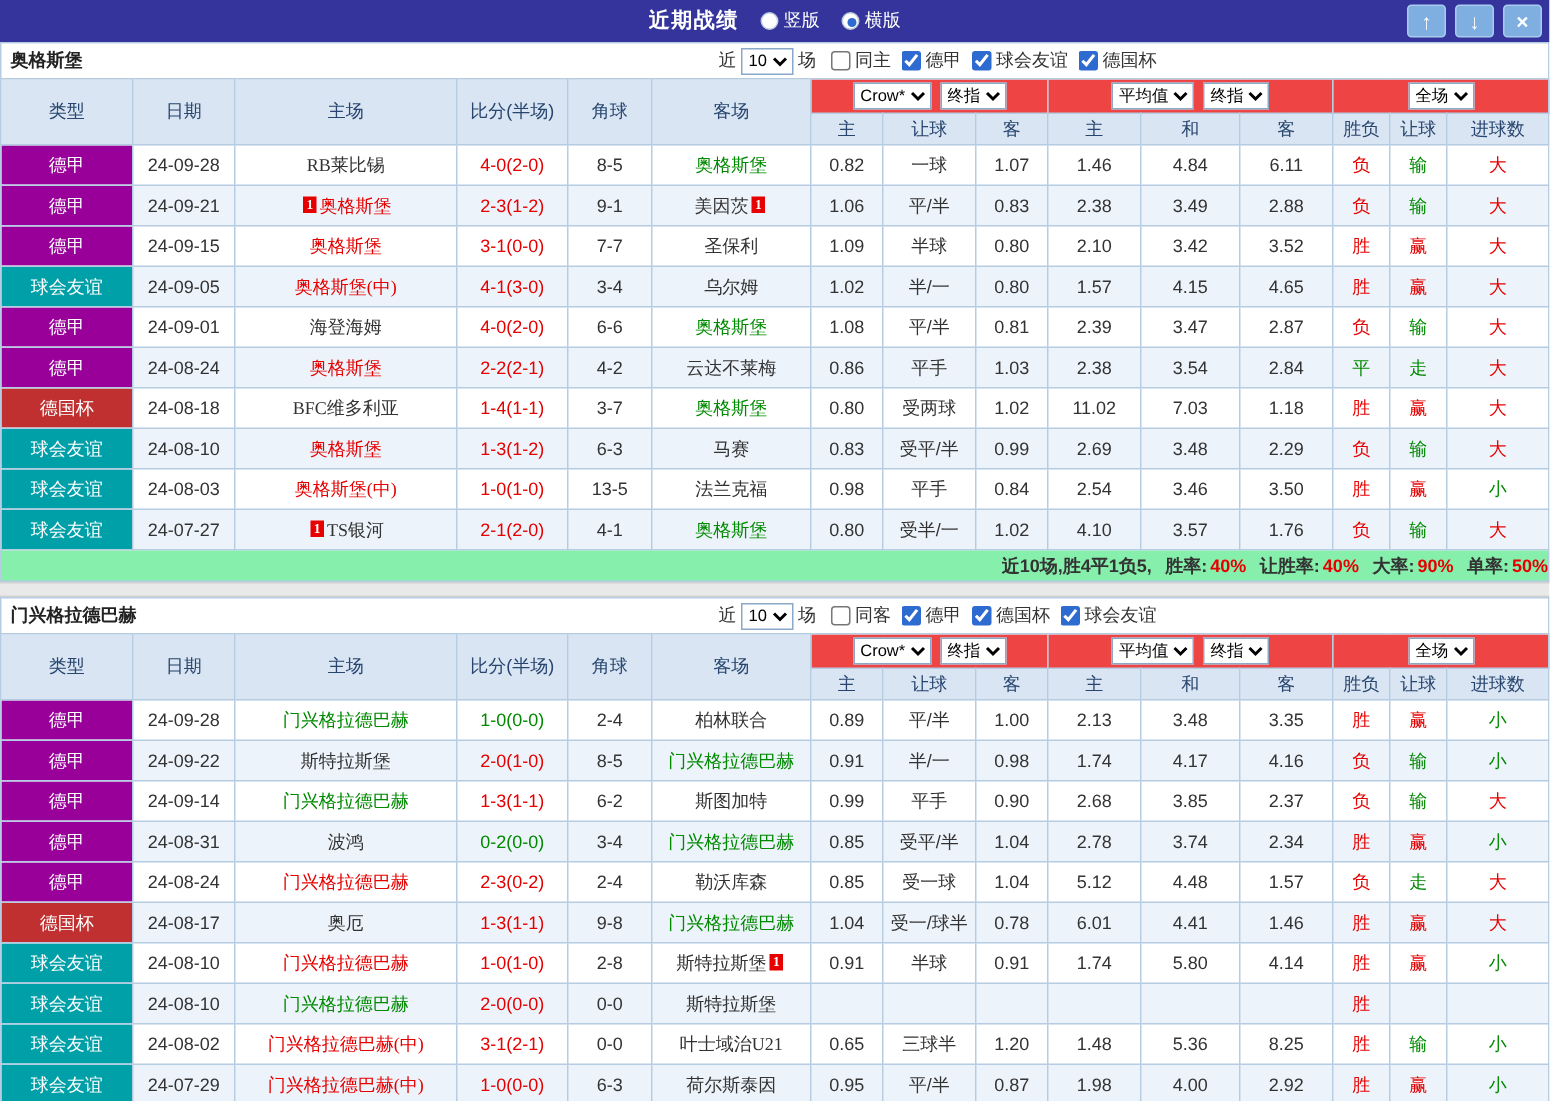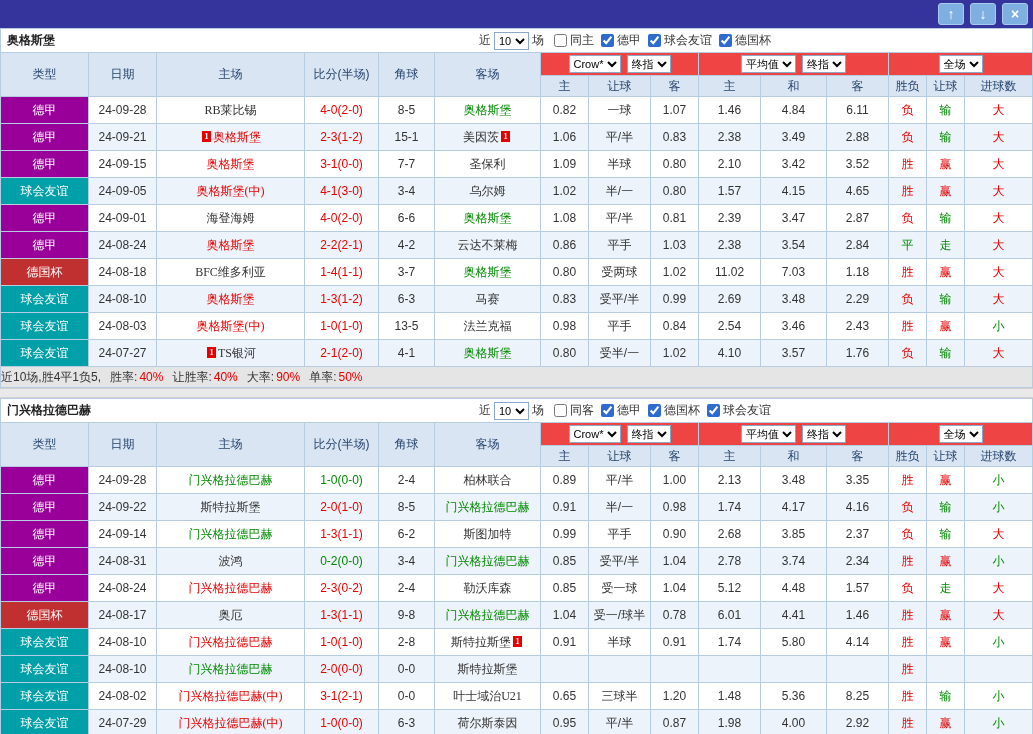--- a/index.html
+++ b/index.html
@@ -38,30 +38,40 @@
   tbody tr { height: 26px; background: #fff; }
   tbody tr:nth-child(even) { background: #EDF3FA; }
   .league-td { padding: 0; }
   .league-badge { width: 100%; height: 26px; display: flex; align-items: center; justify-content: center; color: #fff; }
   .t-red { color: #E60000; }
   .t-green { color: #008A00; }
   .badge1 { display: inline-block; background: #E60000; color: #fff; font-size: 9px; line-height: 11px;
             height: 11px; min-width: 9px; padding: 0 1px; margin: 0 2px; vertical-align: 2px; font-weight: bold; }
   .team-td { cursor: pointer; font-family: Liberation Serif, serif; }
   
-  .summary { height: 21px; line-height: 20px; text-align: left; border: 1px solid #B6CCE2; border-top: none; background: #e5e5e5; }
+  .summary { height: 21px; line-height: 20px; text-align: right; border: 1px solid #B6CCE2; border-top: none; background: #86efac; font-weight: bold; }
   .sm-stat { margin-left: 9px; }
   .sm-val { color: #E60000; margin-left: 2px; }
   .gap { height: 10px; background: #E9E9E9; border-top: 1px solid #D2D2D2; border-bottom: 1px solid #D2D2D2; }
 </style>
 </head>
 <body>
 
 <div id="app">
   <header class="topbar">
+    <div class="topbar-center">
+      <span class="tb-title">近期战绩</span>
+      <span class="radio-group" id="layout-radios"><label class="radio">
+            <span class="rdot"></span>
+            <span>竖版</span>
+          </label><label class="radio">
+            <span class="rdot on"></span>
+            <span>横版</span>
+          </label></span>
+    </div>
     <div class="topbar-btns">
       <button class="tb-btn">
           <span>↑</span>
         </button>
       <button class="tb-btn">
           <span>↓</span>
         </button>
       <button class="tb-btn">
           <span>×</span>
         </button>
@@ -152,21 +162,21 @@
               <td class="res-td t-green">输</td>
               <td class="res-td t-red">大</td>
             </tr>
             <tr>
               <td class="league-td">
                 <div class="league-badge" style="background: rgb(153, 0, 153);">德甲</div>
               </td>
               <td class="date-td">24-09-21</td>
               <td class="team-td"><span class="team t-red"><span class="badge1">1</span>奥格斯堡</span></td>
               <td class="score-td t-red">2-3(1-2)</td>
-              <td class="corner-td">15-1</td>
+              <td class="corner-td">9-1</td>
               <td class="team-td"><span class="team">美因茨<span class="badge1">1</span></span></td>
               <td class="odds-td">1.06</td>
               <td class="odds-td">平/半</td>
               <td class="odds-td">0.83</td>
               <td class="odds-td">2.38</td>
               <td class="odds-td">3.49</td>
               <td class="odds-td">2.88</td>
               <td class="res-td t-red">负</td>
               <td class="res-td t-green">输</td>
               <td class="res-td t-red">大</td>
@@ -292,21 +302,21 @@
               <td class="date-td">24-08-03</td>
               <td class="team-td"><span class="team t-red">奥格斯堡(中)</span></td>
               <td class="score-td t-red">1-0(1-0)</td>
               <td class="corner-td">13-5</td>
               <td class="team-td"><span class="team">法兰克福</span></td>
               <td class="odds-td">0.98</td>
               <td class="odds-td">平手</td>
               <td class="odds-td">0.84</td>
               <td class="odds-td">2.54</td>
               <td class="odds-td">3.46</td>
-              <td class="odds-td">2.43</td>
+              <td class="odds-td">3.50</td>
               <td class="res-td t-red">胜</td>
               <td class="res-td t-red">赢</td>
               <td class="res-td t-green">小</td>
             </tr>
             <tr>
               <td class="league-td">
                 <div class="league-badge" style="background: rgb(0, 160, 168);">球会友谊</div>
               </td>
               <td class="date-td">24-07-27</td>
               <td class="team-td"><span class="team"><span class="badge1">1</span>TS银河</span></td>

